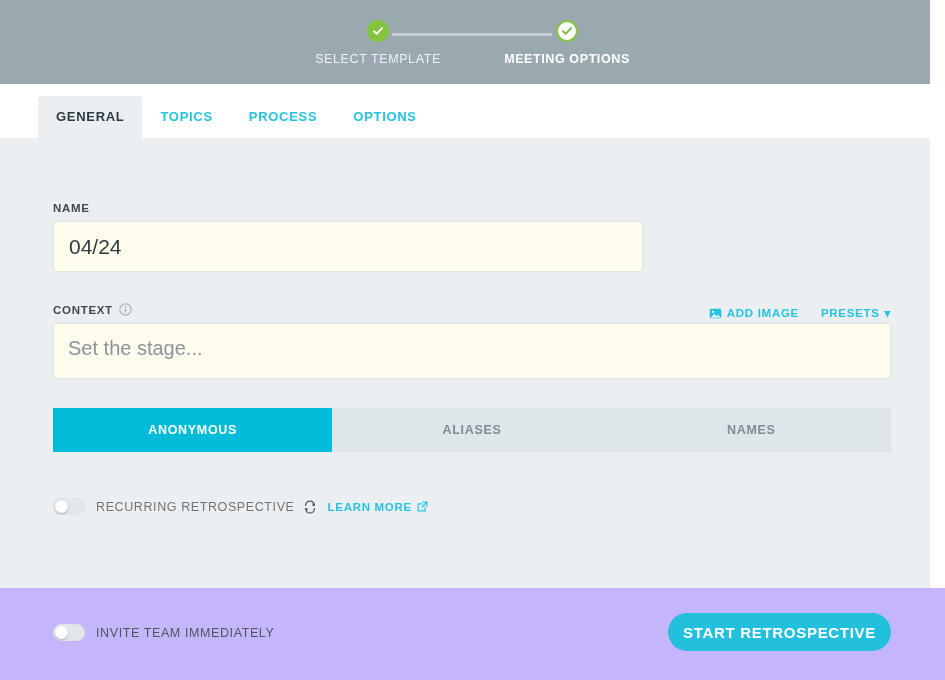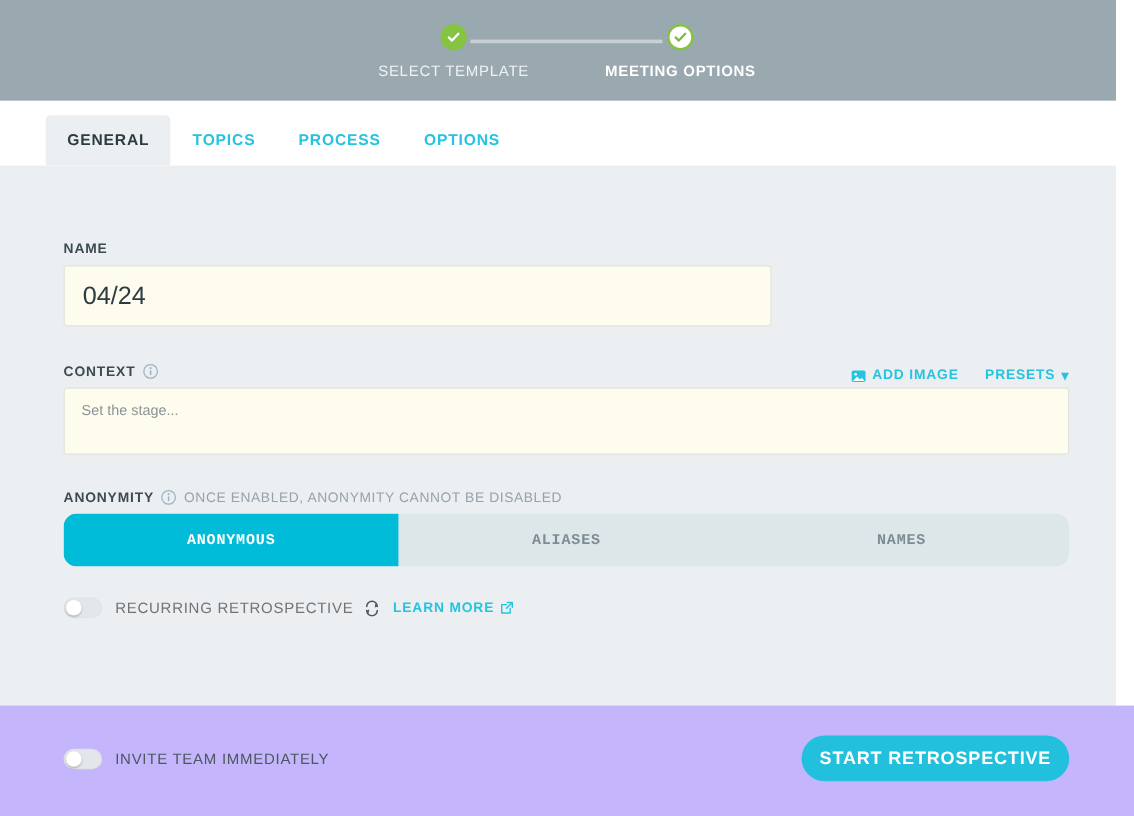--- a/index.html
+++ b/index.html
@@ -75,21 +75,21 @@
 
   .txt-input {
     background:#fdfced; border:1px solid #e2e4de;
     border-radius:3px; width:100%; outline:none;
     font-family:"Liberation Sans", sans-serif;
   }
   #name-input {
     height:51px; font-size:21px; color:#2d3b42; padding:0 15px;
   }
   #context-textarea {
-    height:56px; font-size:12px; color:#8b949a; padding:11px 14px;
+    height:56px; font-size:20px; color:#8b949a; padding:11px 14px;
     resize:none; line-height:1.3;
   }
   #context-textarea::placeholder { color:#8b949a; }
 
   
   .name-block { left:53px; top:64px; width:590px; }
   
   .date-block { left:658px; top:64px; width:233px; }
 
   .date-pill {
@@ -109,21 +109,21 @@
   .link-action {
     font-size:11.5px; font-weight:bold; letter-spacing:0.7px;
     color:#25c3e0; text-transform:uppercase; cursor:pointer;
     display:flex; align-items:center; gap:5px;
   }
 
   
   .anon-block { left:53px; top:270px; width:838px; }
   .seg {
     display:flex; width:838px; height:44px;
-    border-radius:11px; overflow:hidden; background:#dde7ea;font-family:Liberation Mono, monospace;
+    border-radius:0; overflow:hidden; background:#dde7ea;
   }
   .seg-item {
     flex:1; display:flex; align-items:center; justify-content:center;
     font-size:12.5px; font-weight:bold; letter-spacing:0.7px;
     color:#7d8c94; text-transform:uppercase; cursor:pointer;
   }
   .seg-item.active { background:#00bcd9; color:#ffffff; }
 
   
   .recurring-row {
@@ -244,31 +244,20 @@
           <div class="link-action">
             <span>PRESETS</span>
             <span>▾</span>
           </div>
         </div>
       </div>
       <textarea class="txt-input" id="context-textarea" placeholder="Set the stage..." style=""></textarea>
     </div>
 
     <div class="field-row anon-block">
-      <div class="field-label">
-        <span>ANONYMITY</span>
-        <span class="ico">
-          <svg width="13" height="13" viewBox="0 0 14 14" aria-hidden="true">
-            <circle cx="7" cy="7" r="6.1" fill="none" stroke="#9fb7c2" stroke-width="1.2"></circle>
-            <circle cx="7" cy="4.1" r="0.95" fill="#9fb7c2"></circle>
-            <rect x="6.3" y="5.9" width="1.45" height="4.5" rx="0.7" fill="#9fb7c2"></rect>
-          </svg>
-        </span>
-        <span class="field-hint">ONCE ENABLED, ANONYMITY CANNOT BE DISABLED</span>
-      </div>
       <div class="seg">
         <div class="seg-item active">ANONYMOUS</div>
         <div class="seg-item">ALIASES</div>
         <div class="seg-item">NAMES</div>
       </div>
     </div>
 
     <div class="field-row recurring-row">
       <div class="toggle">
         <span class="knob"></span>

